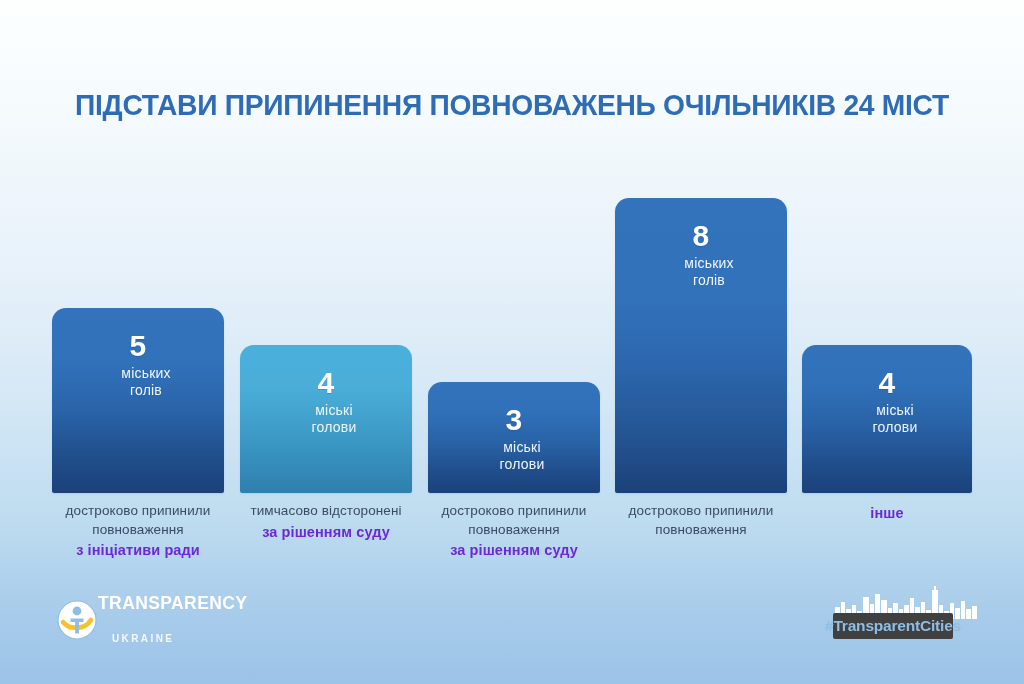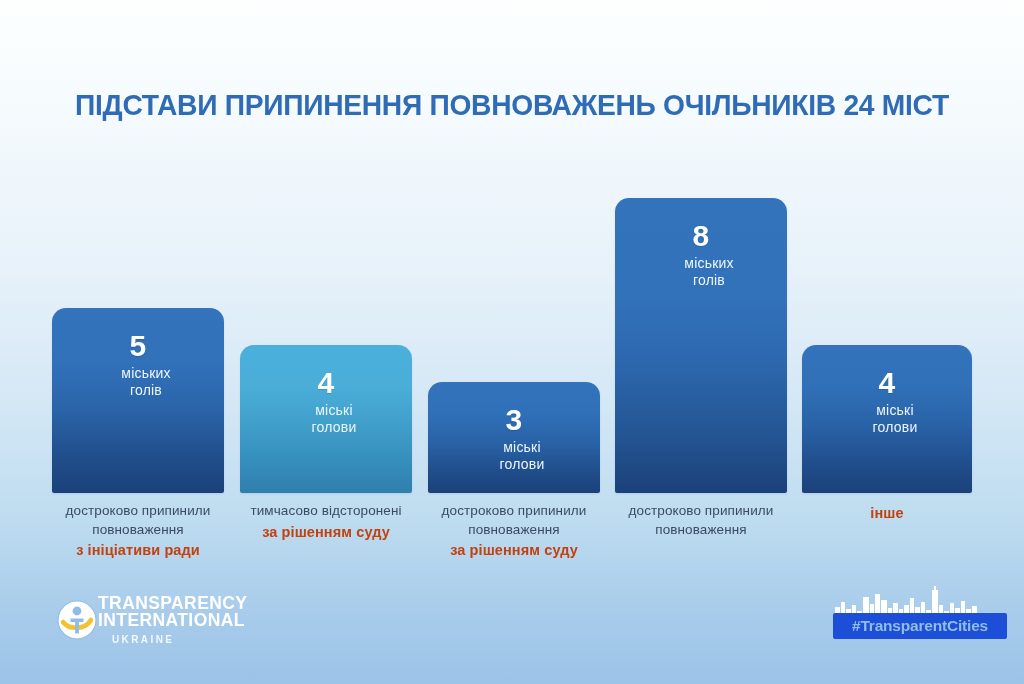--- a/index.html
+++ b/index.html
@@ -53,21 +53,21 @@
     position:absolute;
     text-align:center;
     font-size:13.5px;
     line-height:1.38;
     color:#3b4b63;
     letter-spacing:.1px;
   }
   .caption .strong{
     display:block;
     font-weight:bold;
-    color:#c2410c;
+    color:#6d28d9;
     font-size:14.5px;
     margin-top:1px;
   }
 
   
   .ti-logo{
     position:absolute;left:57px;top:592px;
     width:215px;height:56px;
     display:flex;align-items:center;gap:1px;
   }
@@ -79,22 +79,22 @@
   }
   .ti-words .l1,.ti-words .l2{font-size:17.5px;font-weight:bold;}
   .ti-words .l2{margin-top:2px;}
   .ti-words .l3{font-size:10px;font-weight:bold;letter-spacing:2.4px;margin-top:3px;color:#f2f8fd;padding-left:14px;}
 
   .tc-logo{
     position:absolute;left:833px;top:585px;width:146px;height:62px;
   }
   .tc-sky{position:absolute;left:0;top:0;width:146px;height:34px;}
   .tc-tag{
-    position:absolute;left:0;top:28px;width:174px;height:26px;
-    background:#1d4ed8;border-radius:2px;
+    position:absolute;left:0;top:28px;width:120px;height:26px;
+    background:#404040;border-radius:2px;
     color:#8fbde4;
     font-size:15.5px;font-weight:bold;
     display:flex;align-items:center;justify-content:center;
     letter-spacing:-0.2px;
   }
 </style>
 </head>
 <body>
 
 <div class="title">ПІДСТАВИ ПРИПИНЕННЯ ПОВНОВАЖЕНЬ ОЧІЛЬНИКІВ 24 МІСТ</div>
@@ -179,21 +179,21 @@
     <svg viewBox="0 0 40 40" width="40" height="40" aria-hidden="true">
       <circle cx="20" cy="20" r="19" fill="#ffffff"></circle>
       <path d="M6 22 C12 30, 28 30, 34 20" stroke="#f2c230" stroke-width="4.6" fill="none" stroke-linecap="round"></path>
       <circle cx="20" cy="11" r="4.4" fill="#8fbde4"></circle>
       <path d="M13.5 18.5 h13 v3.6 h-4.6 v11.4 h-3.8 V22.1 h-4.6 z" fill="#8fbde4"></path>
       <circle cx="20" cy="20" r="19" fill="none" stroke="#8fbde4" stroke-width="1.1"></circle>
     </svg>
   </span>
   <span class="ti-words">
     <span class="l1">TRANSPARENCY</span><br>
-    <span class="l2">INTERNATIONAL</span><br>
+    <br>
     <span class="l3">UKRAINE</span>
   </span>
 </div>
 
 <div class="tc-logo">
   <span class="tc-sky">
     <svg viewBox="0 0 146 34" width="146" height="34" preserveAspectRatio="none" aria-hidden="true">
       <g fill="#ffffff">
         <rect x="2" y="22" width="5" height="12"></rect>
         <rect x="8" y="17" width="4" height="17"></rect>

